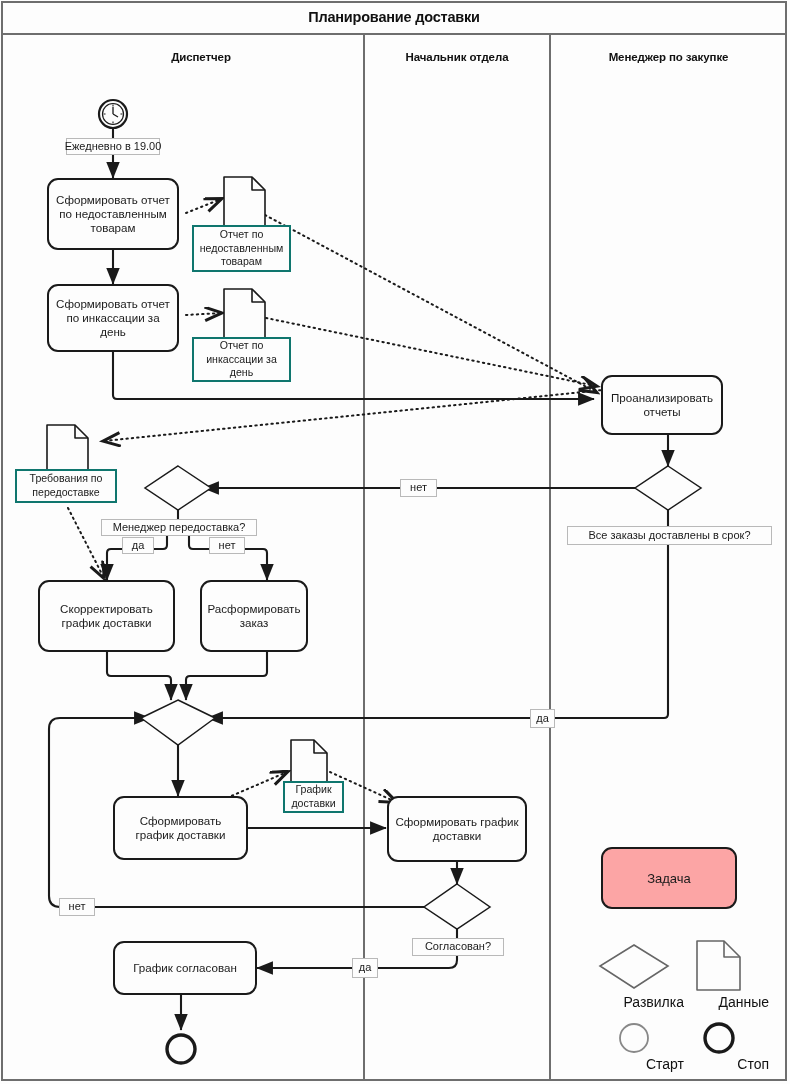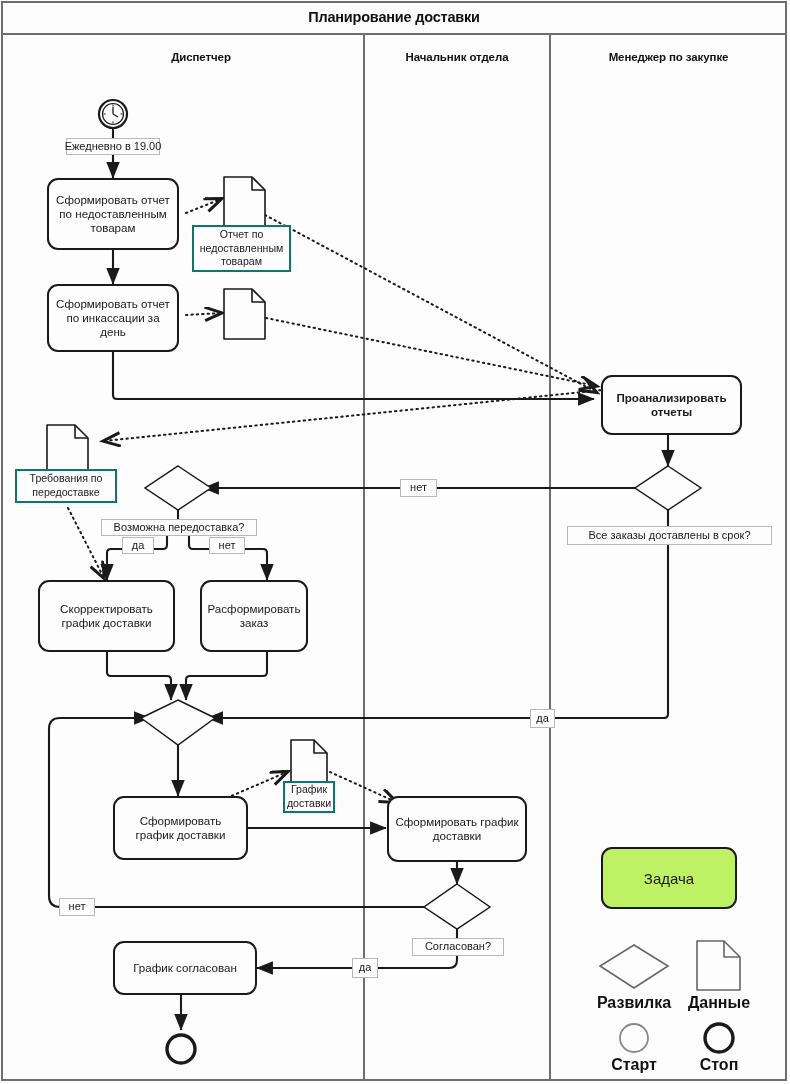--- a/index.html
+++ b/index.html
@@ -41,25 +41,25 @@
   .dcap{
     position:absolute;box-sizing:border-box;
     border:2px solid #0f766e;background:#fdfdfd;
     font-size:10.6px;color:#1a1a1a;line-height:1.28;
     display:flex;align-items:center;justify-content:center;text-align:center;
     padding:2px 3px;
   }
   
   .legend-task{
     position:absolute;box-sizing:border-box;
-    border:2.2px solid #1a1a1a;border-radius:11px;background:#bef264;
+    border:2.2px solid #1a1a1a;border-radius:11px;background:#fca5a5;
     display:flex;align-items:center;justify-content:center;
-    font-size:15px;color:#1a1a1a;
-  }
-  .legend-cap{position:absolute;font-size:16px;font-weight:bold;color:#111;text-align:center;}
+    font-size:13px;color:#1a1a1a;
+  }
+  .legend-cap{position:absolute;font-size:14px;font-weight:normal;color:#111;text-align:right;}
 </style>
 </head>
 <body>
 
 <div id="canvas">
 
   <div class="frame"></div>
 
   <div class="title-bar">
     <span>Планирование доставки</span>
@@ -170,51 +170,52 @@
     <circle cx="634" cy="1038" r="14" fill="#fdfdfd" stroke="#888" stroke-width="1.8"></circle>
     <circle cx="719" cy="1038" r="14" fill="#fdfdfd" stroke="#1a1a1a" stroke-width="3.4"></circle>
   </svg>
 
   <div class="elabel" style="left:66px;top:138px;width:94px;height:17px;">Ежедневно в 19.00</div>
 
   <div class="task" style="left:47px;top:284px;width:132px;height:68px;">Сформировать отчет по инкассации за день</div>
 
   <div class="task" style="left:47px;top:178px;width:132px;height:72px;">Сформировать отчет по недоставленным товарам</div>
 
-  <div class="task" style="left:601px;top:375px;width:141px;height:60px;font-weight:bold;">Проанализировать отчеты</div>
+  <div class="task" style="left:601px;top:375px;width:122px;height:60px;">Проанализировать отчеты</div>
 
   <div class="task" style="left:38px;top:580px;width:137px;height:72px;">Скорректировать график доставки</div>
 
   <div class="task" style="left:200px;top:580px;width:108px;height:72px;">Расформировать заказ</div>
 
   <div class="task" style="left:113px;top:796px;width:135px;height:64px;">Сформировать график доставки</div>
 
   <div class="task" style="left:387px;top:796px;width:140px;height:66px;">Сформировать график доставки</div>
 
   <div class="task" style="left:113px;top:941px;width:144px;height:54px;">График согласован</div>
 
-  <div class="elabel" style="left:101px;top:519px;width:156px;height:17px;">Возможна передоставка?</div>
+  <div class="elabel" style="left:101px;top:519px;width:156px;height:17px;">Менеджер передоставка?</div>
 
   <div class="elabel" style="left:567px;top:526px;width:205px;height:19px;">Все заказы доставлены в срок?</div>
 
   <div class="elabel" style="left:412px;top:938px;width:92px;height:18px;">Согласован?</div>
 
   <div class="elabel" style="left:122px;top:537px;width:32px;height:17px;">да</div>
   <div class="elabel" style="left:209px;top:537px;width:36px;height:17px;">нет</div>
   <div class="elabel" style="left:400px;top:479px;width:37px;height:18px;">нет</div>
   <div class="elabel" style="left:530px;top:709px;width:25px;height:19px;">да</div>
   <div class="elabel" style="left:59px;top:898px;width:36px;height:18px;">нет</div>
   <div class="elabel" style="left:352px;top:958px;width:26px;height:20px;">да</div>
 
   <div class="dcap multi" style="left:192px;top:225px;width:99px;height:47px;">Отчет по недоставленным товарам</div>
 
+  <div class="dcap multi" style="left:192px;top:337px;width:99px;height:45px;">Отчет по инкассации за день</div>
 
   <div class="dcap multi" style="left:15px;top:469px;width:102px;height:34px;">Требования по передоставке</div>
 
-  <div class="dcap multi" style="left:283px;top:781px;width:52px;height:32px;">График доставки</div>
+  <div class="dcap multi" style="left:283px;top:781px;width:61px;height:32px;">График доставки</div>
 
   <div class="legend-task" style="left:601px;top:847px;width:136px;height:62px;">Задача</div>
 
   <div class="legend-cap" style="left:584px;top:994px;width:100px;">Развилка</div>
   <div class="legend-cap" style="left:669px;top:994px;width:100px;">Данные</div>
   <div class="legend-cap" style="left:584px;top:1056px;width:100px;">Старт</div>
   <div class="legend-cap" style="left:669px;top:1056px;width:100px;">Стоп</div>
 
 </div>
 

